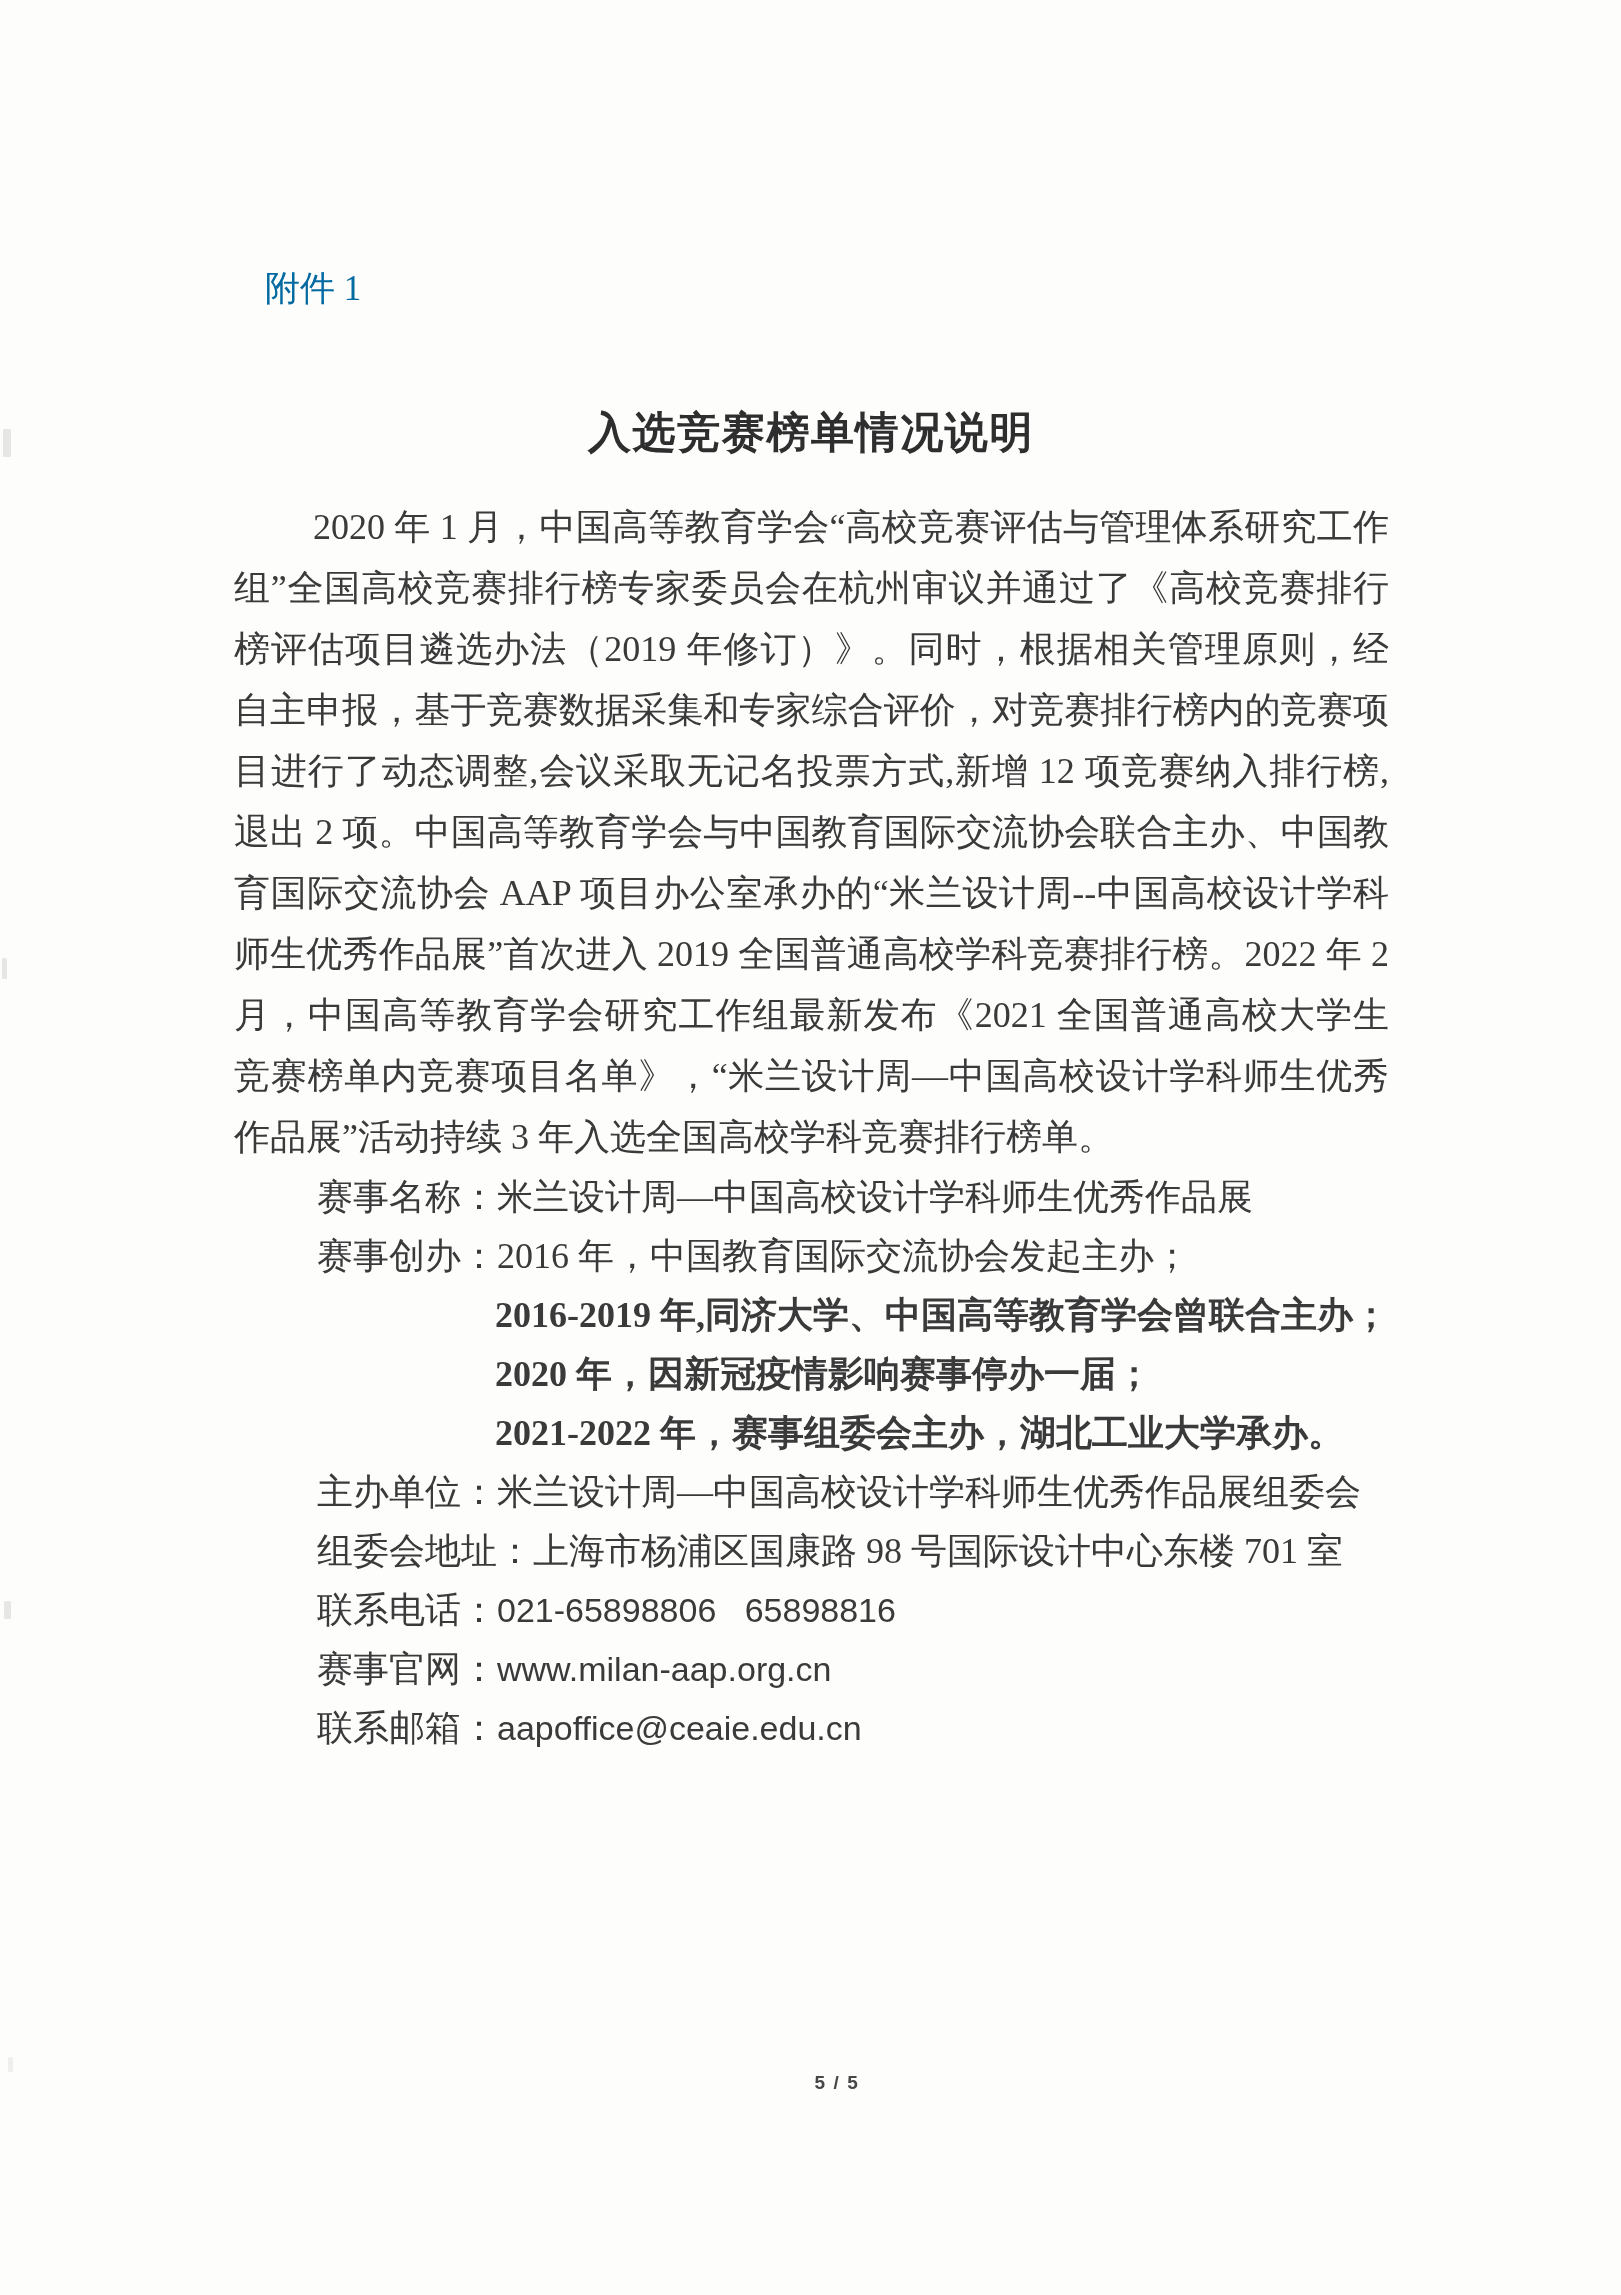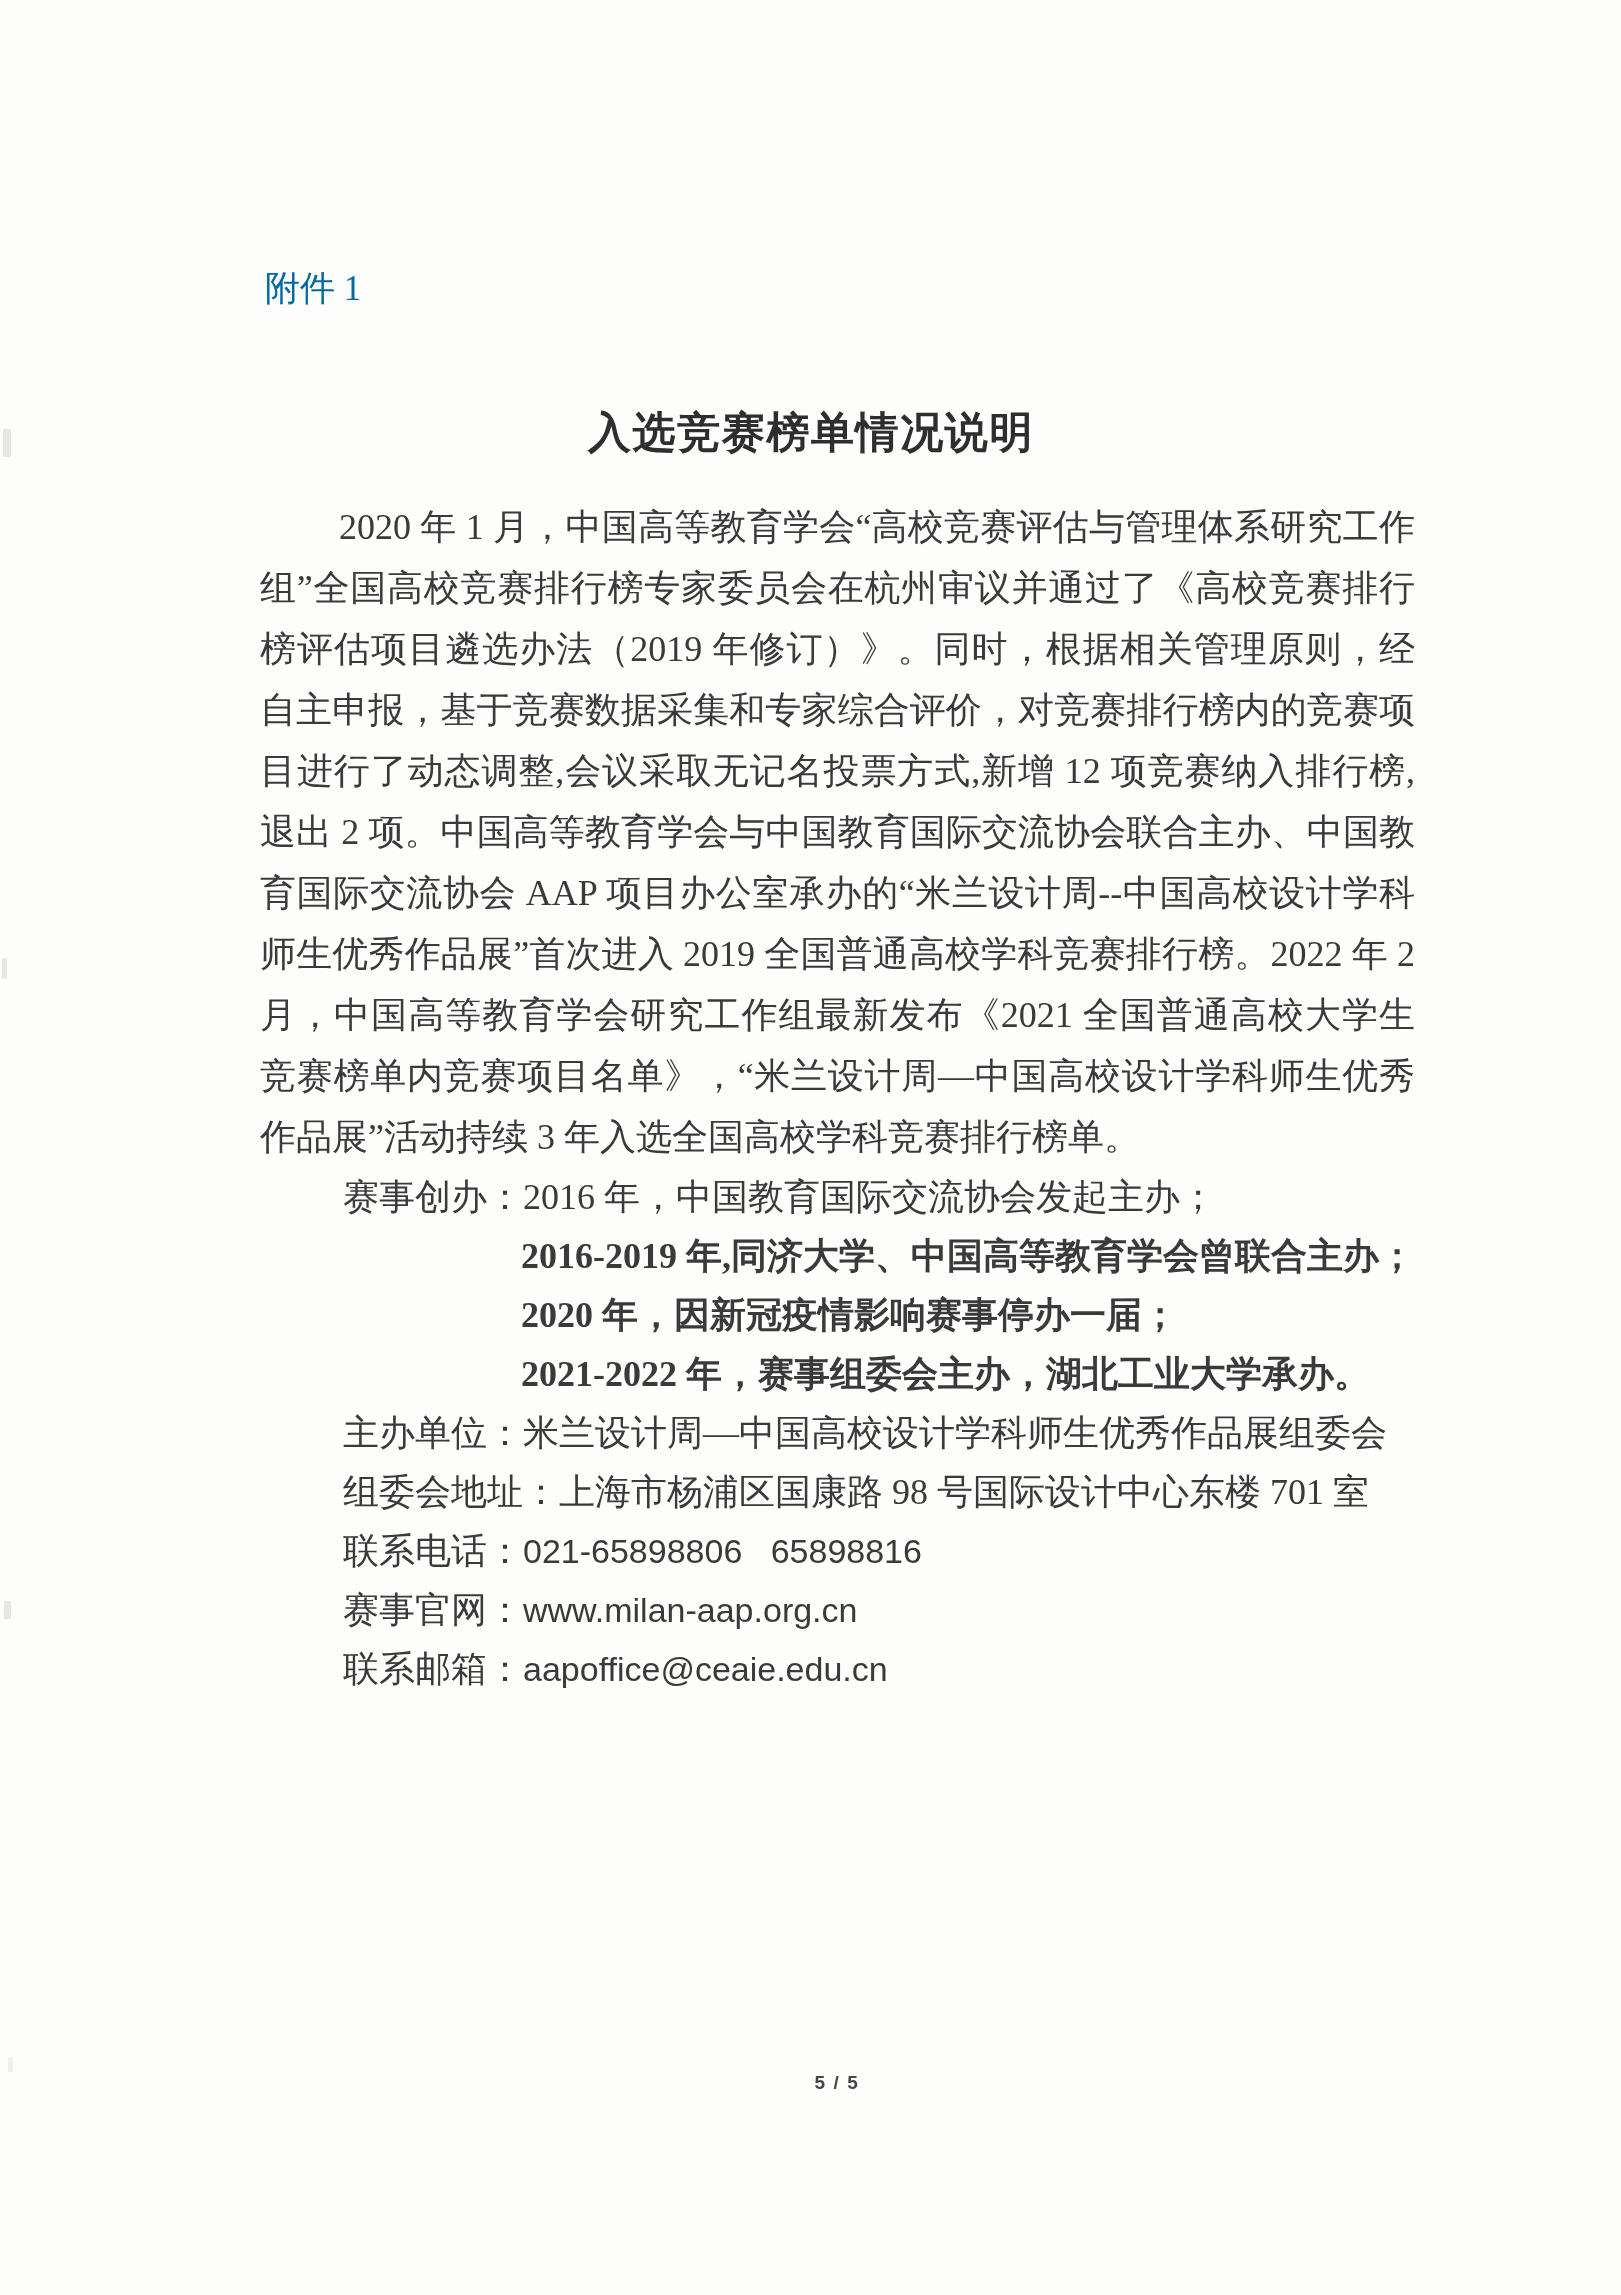--- a/index.html
+++ b/index.html
@@ -33,21 +33,21 @@
     width: 100%;
     text-align: center;
     font-size: 43px;
     line-height: 52px;
     font-weight: bold;
     letter-spacing: 1.6px;
     color: #2e2e2e;
   }
   .content {
     position: absolute;
-    left: 260px;
+    left: 234px;
     top: 497px;
     width: 1155px;
   }
   .body-paragraph {
     margin: 0;
     font-size: 36px;
     line-height: 61px;
     text-align: justify;
     text-indent: 79px;
     color: #3a3a3a;
@@ -104,20 +104,21 @@
   <div class="attachment-label">附件 1</div>
 
   <h1 class="doc-title">入选竞赛榜单情况说明</h1>
 
   <div class="content">
 
     <p class="body-paragraph">2020 年 1 月，中国高等教育学会“高校竞赛评估与管理体系研究工作组”全国高校竞赛排行榜专家委员会在杭州审议并通过了《高校竞赛排行榜评估项目遴选办法（2019 年修订）》。同时，根据相关管理原则，经自主申报，基于竞赛数据采集和专家综合评价，对竞赛排行榜内的竞赛项目进行了动态调整,会议采取无记名投票方式,新增 12 项竞赛纳入排行榜,退出 2 项。中国高等教育学会与中国教育国际交流协会联合主办、中国教育国际交流协会 AAP 项目办公室承办的“米兰设计周--中国高校设计学科师生优秀作品展”首次进入 2019 全国普通高校学科竞赛排行榜。2022 年 2 月，中国高等教育学会研究工作组最新发布《2021 全国普通高校大学生竞赛榜单内竞赛项目名单》，“米兰设计周—中国高校设计学科师生优秀作品展”活动持续 3 年入选全国高校学科竞赛排行榜单。</p>
 
     <div class="details">
 
+      <div class="detail-row"><span class="detail-label">赛事名称：</span><span class="detail-value">米兰设计周—中国高校设计学科师生优秀作品展</span></div>
 
       <div class="detail-row"><span class="detail-label">赛事创办：</span><span class="detail-value">2016 年，中国教育国际交流协会发起主办；</span></div>
 
       <div class="founding-cont">2016-2019 年,同济大学、中国高等教育学会曾联合主办；</div>
 
       <div class="founding-cont">2020 年，因新冠疫情影响赛事停办一届；</div>
 
       <div class="founding-cont">2021-2022 年，赛事组委会主办，湖北工业大学承办。</div>
 
       <div class="detail-row"><span class="detail-label">主办单位：</span><span class="detail-value">米兰设计周—中国高校设计学科师生优秀作品展组委会</span></div>

